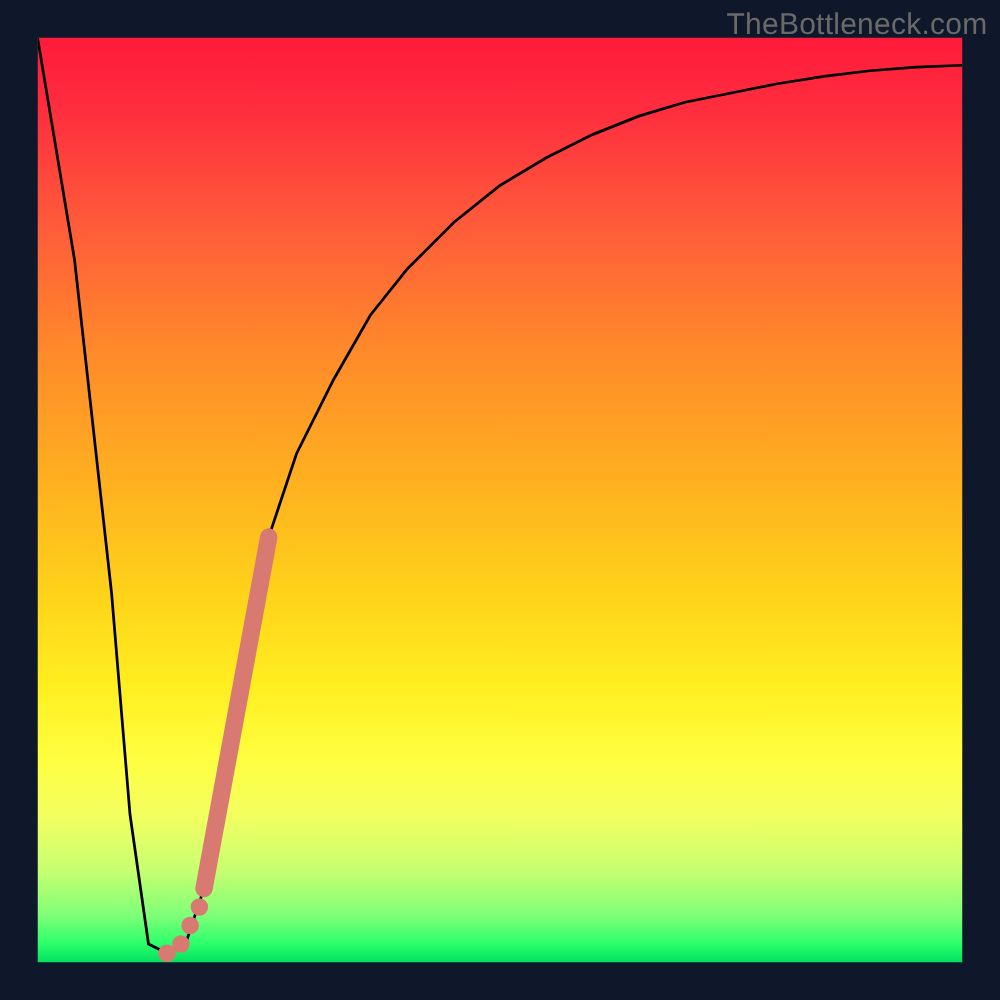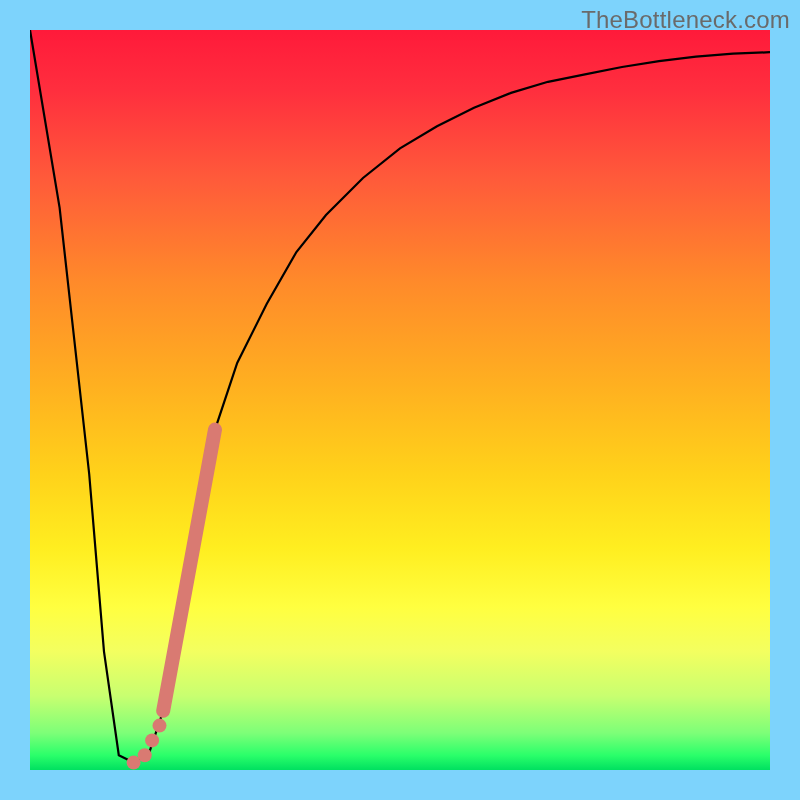--- a/index.html
+++ b/index.html
@@ -9,21 +9,21 @@
     height: 800px;
     overflow: hidden;
     background: #000;
     font-family: Arial, Helvetica, sans-serif;
   }
   .frame {
     position: absolute;
     left: 0; top: 0;
     width: 800px;
     height: 800px;
-    background: #7dd3fc;
+    background: #0f172a;
   }
   .plot {
     position: absolute;
     left: 30px;
     top: 30px;
     width: 740px;
     height: 740px;
     overflow: hidden;
   }
   .gradient {

